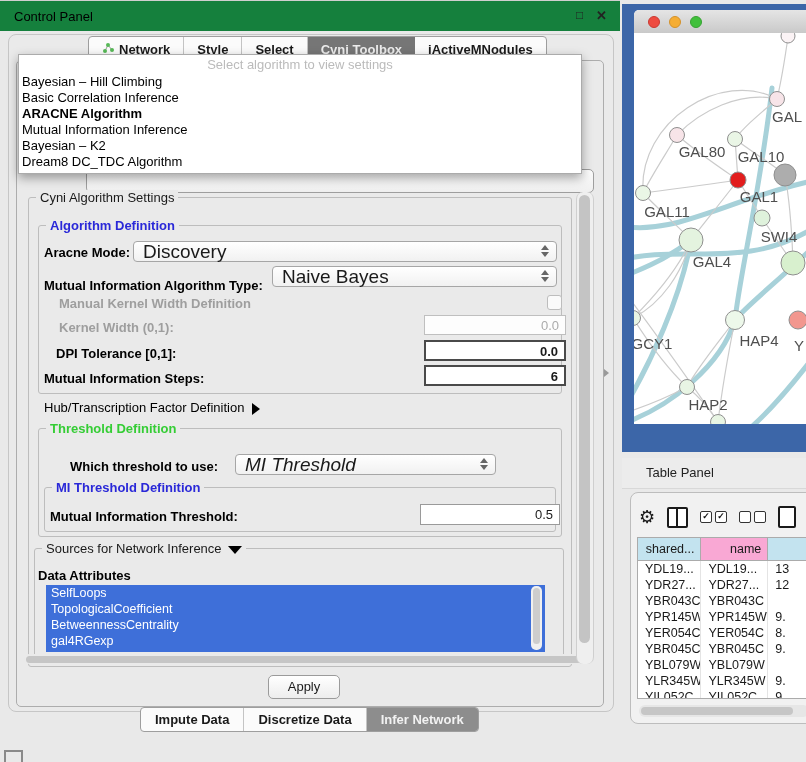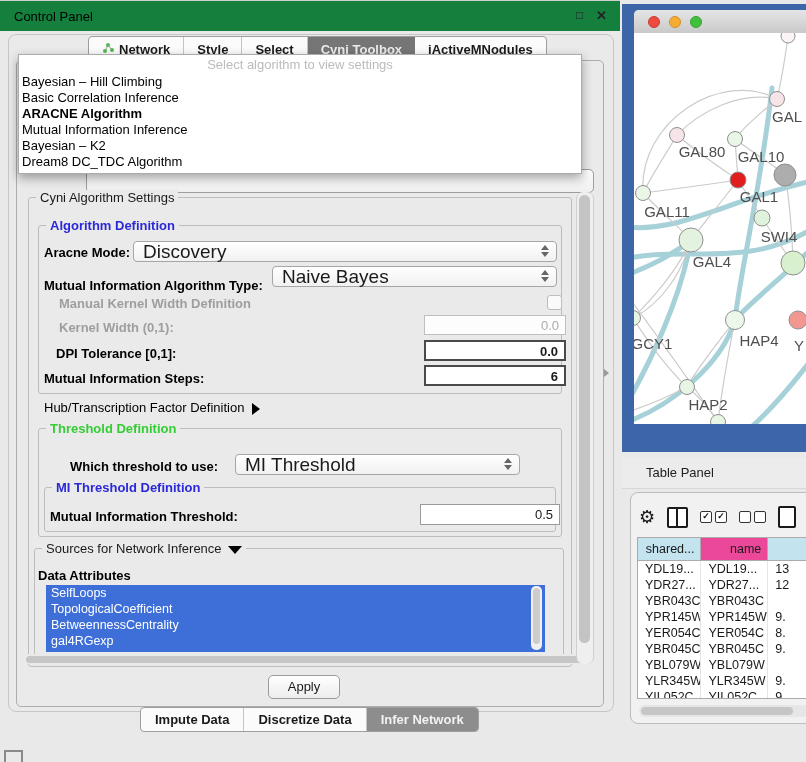--- a/index.html
+++ b/index.html
@@ -214,21 +214,21 @@
 
   <div class="abs" style="left:44px;top:400px;font-size:13px;color:#000;">
     <span>Hub/Transcription Factor Definition</span><span class="tri-right"></span>
   </div>
 
   <div class="abs group" style="left:38px;top:428px;width:522px;height:107px;">
     <span class="gtitle green">Threshold Definition</span>
   </div>
 
   <span class="lbl" style="left:70px;top:459px;">Which threshold to use:</span>
-  <div class="combo" style="left:235px;top:454px;width:285px;">
+  <div class="combo" style="left:235px;top:454px;width:261px;font-style:italic;">
     <span>MI Threshold</span>
     <span class="spinner">
         <i class="up"></i>
         <i class="dn"></i>
       </span>
   </div>
 
   <div class="abs group" style="left:44px;top:487px;width:510px;height:43px;">
     <span class="gtitle blue">MI Threshold Definition</span>
   </div>
@@ -357,21 +357,21 @@
         </span>
       <span class="cb-pair">
           <span class="cb"></span>
           <span class="cb"></span>
         </span>
       <span class="page-icon"></span>
     </div>
     <div class="tbl">
       <div class="tbl-header">
         <div class="th" style="width:74px;background:#C3E3EF;">shared...</div>
-        <div class="th" style="width:78px;background:#ec4899;">name</div>
+        <div class="th" style="width:78px;background:#f9a8d4;">name</div>
         <div class="th" style="width:60px;background:#C3E3EF;"></div>
       </div>
       <div id="table-body">
           <div class="trow">
             <div class="td" style="width: 74px;">YDL19...</div>
             <div class="td" style="width: 78px;">YDL19...</div>
             <div class="td" style="width: 60px;">13</div>
           </div>
           <div class="trow">
             <div class="td" style="width: 74px;">YDR27...</div>

